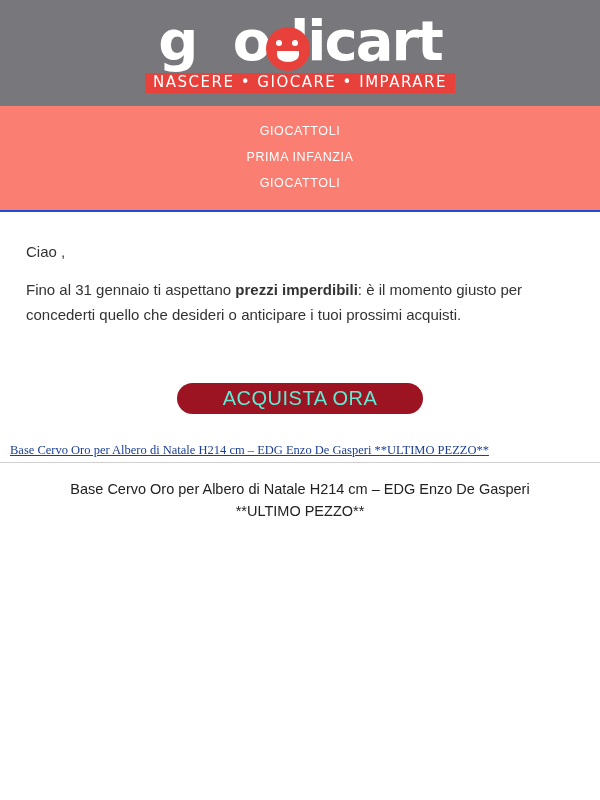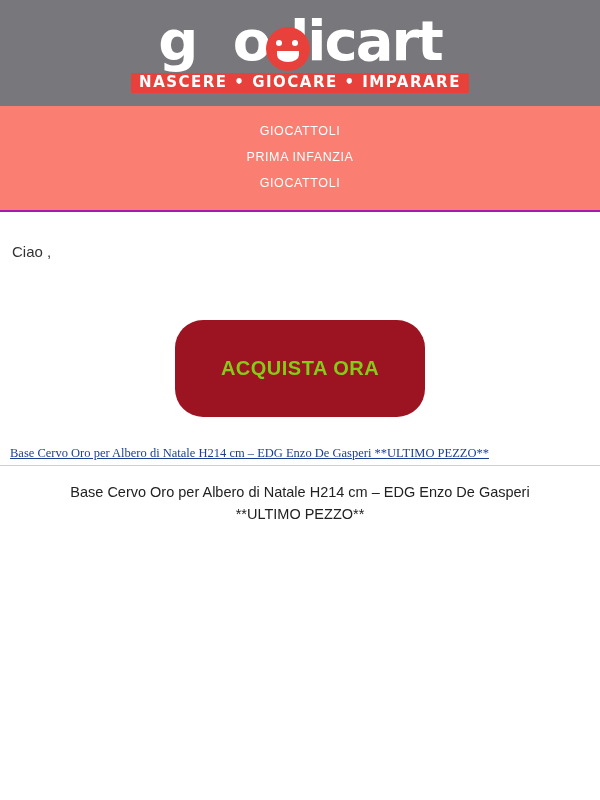--- a/index.html
+++ b/index.html
@@ -81,47 +81,47 @@
     height: 11px;
     border-bottom-left-radius: 22px 14px;
     border-bottom-right-radius: 22px 14px;
     background: #ffffff;
   }
   .logo-sub {
     margin-top: 4px;
     background: #e8413c;
     color: #ffffff;
     font-family: "DejaVu Sans", sans-serif;
-    font-weight: bold;
+    font-weight: normal;
     font-size: 15px;
     letter-spacing: 1.5px;
     padding: 2px 8px 3px 8px;
     display: inline-block;
   }
 
   
   .nav-band {
     background: #fa7f72;
     padding: 12px 0 14px 0;
-    border-bottom: 2px solid #a21caf;
+    border-bottom: 2px solid #1d4ed8;
   }
   .nav-item {
     text-align: center;
     color: #ffffff;
     font-size: 12.5px;
     letter-spacing: 0.6px;
     padding: 6px 0;
     text-decoration: none;
     display: block;
     font-family: "Liberation Sans", sans-serif;
   }
 
   
   .body-copy {
-    padding: 28px 26px 0 12px;
+    padding: 28px 26px 0 26px;
     color: #333333;
     font-size: 15px;
     line-height: 1.62;
   }
   .body-copy p {
     margin: 0 0 14px 0;
   }
   .body-copy .tight {
     margin-bottom: 0;
   }
@@ -140,25 +140,25 @@
   }
 
   
   .cta-wrap {
     text-align: center;
     padding: 32px 0 26px 0;
   }
   .cta-button {
     display: inline-block;
     background: #9c1421;
-    color: #84cc16;
+    color: #5eead4;
     font-size: 20px;
-    font-weight: bold;
+    font-weight: normal;
     letter-spacing: 0.5px;
-    padding: 37px 46px;
+    padding: 4px 46px;
     border-radius: 28px;
     border: none;
     text-decoration: none;
     font-family: "Liberation Sans", sans-serif;
     cursor: pointer;
   }
 
   
   .product-link-row {
     padding: 0 10px;
@@ -199,20 +199,23 @@
 
   <div class="nav-band">
     <a class="nav-item" href="#">GIOCATTOLI</a>
     <a class="nav-item" href="#">PRIMA INFANZIA</a>
     <a class="nav-item" href="#">GIOCATTOLI</a>
   </div>
 
   <div class="body-copy">
     <p>Ciao ,</p>
 
+    <p>
+      <span>Fino al 31 gennaio ti aspettano </span><span class="strong-it">prezzi imperdibili</span><span>: è il momento giusto per concederti quello che desideri o anticipare i tuoi prossimi acquisti.</span>
+    </p>
 
     <div class="spacer-block"></div>
 
   </div>
 
   <div class="cta-wrap">
     <a class="cta-button" href="#">ACQUISTA ORA</a>
   </div>
 
   <div class="product-link-row">

